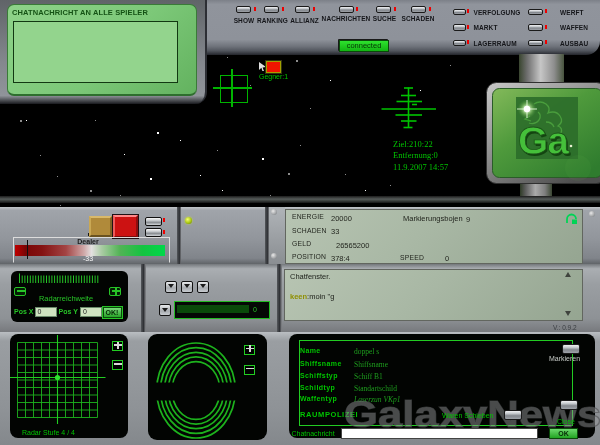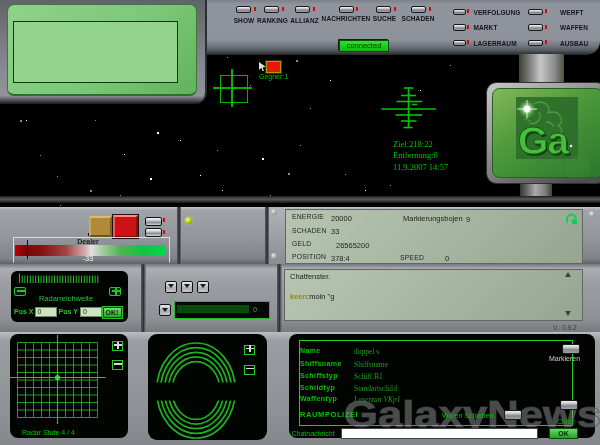--- a/index.html
+++ b/index.html
@@ -55,20 +55,21 @@
     </div>
 
   <div class="abs" style="left:205px;top:0;width:395px;height:55px;border-bottom-right-radius:14px;
      background:linear-gradient(180deg,#7c8088 0%,#90949c 8%,#8e929a 72%,#70747c 84%,#53575f 92%,#23252b 100%);"></div>
 
   <div class="abs" style="left:0;top:0;width:205px;height:104px;border-bottom-right-radius:12px;
      background:linear-gradient(180deg,#606468 0%,#84888e 60%,#90949a 92%,#191a1e 100%);border-right:2px solid #2c2e34;"></div>
   <div class="abs" style="left:7px;top:4px;width:188px;height:89px;border-radius:7px;
      background:linear-gradient(135deg,#8ed289 0%,#7cc878 55%,#63b25f 100%);
      border:1px solid #3a7a38;border-bottom:2px solid #2e6e2e;"></div>
+  <div class="abs" style="left:12px;top:8px;color:#145214;font-size:7.5px;font-weight:bold;letter-spacing:0.1px;">CHATNACHRICHT AN ALLE SPIELER</div>
   <div class="abs" style="left:13px;top:21px;width:163px;height:60px;background:#93d48d;border:1.5px solid #123812;"></div>
 
   <div class="gbtn" style="left:236px;top:5.5px;width:13px;height:5px;"></div>
     <div class="led" style="left:253.5px;top:7px;height:4px;"></div>
   <div class="gbtn" style="left:264px;top:5.5px;width:13px;height:5px;"></div>
     <div class="led" style="left:281.5px;top:7px;height:4px;"></div>
   <div class="gbtn" style="left:295px;top:5.5px;width:13px;height:5px;"></div>
     <div class="led" style="left:312.5px;top:7px;height:4px;"></div>
   <div class="gbtn" style="left:338.5px;top:5.5px;width:13px;height:5px;"></div>
     <div class="led" style="left:356px;top:7px;height:4px;"></div>

